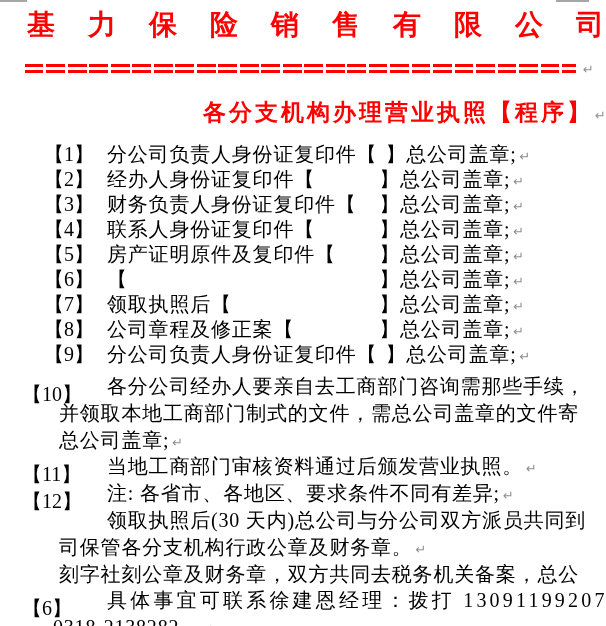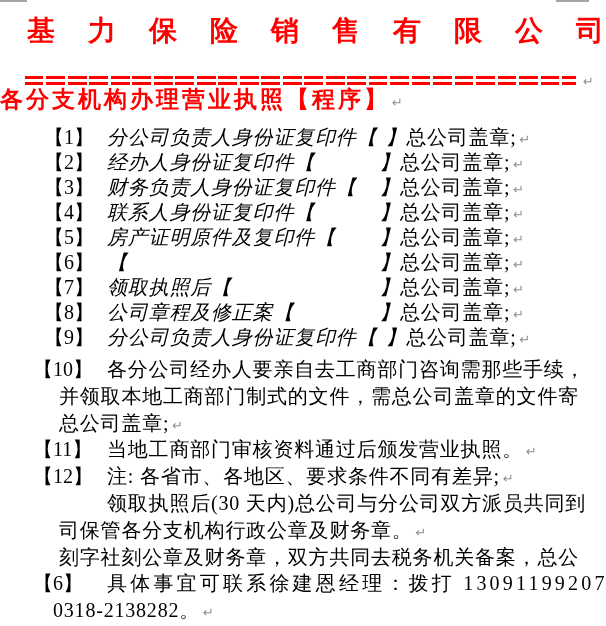--- a/index.html
+++ b/index.html
@@ -14,21 +14,21 @@
   }
   .cropmark-tl { position: absolute; left: 0; top: 0; width: 27px; height: 2px; background: #a6a6a6; }
   .cropmark-tr { position: absolute; left: 556px; top: 0; width: 33px; height: 2px; background: #a6a6a6; }
 
   .title {
     margin-top: 7px;
     text-align: right;
     color: #ff0000;
     font-weight: bold;
     font-size: 28px;
-    line-height: 48px;
+    line-height: 36px;
     letter-spacing: 13px;
     white-space: nowrap;
     margin-left: 27px;
   }
   .mark {
     font-family: "DejaVu Sans", sans-serif;
     font-weight: normal;
     color: #8f8f8f;
     font-size: 13px;
     letter-spacing: 0;
@@ -43,57 +43,57 @@
     height: 10px;
   }
   .divider .bar {
     height: 3px;
     background: repeating-linear-gradient(90deg, #ff0000 0px, #ff0000 18.5px, rgba(0,0,0,0) 18.5px, rgba(0,0,0,0) 21.5px);
   }
   .divider .bar + .bar { margin-top: 3px; }
   .divider .mark { position: absolute; right: -18px; top: -2px; }
 
   .heading {
-    text-align: left;
+    margin-top: 21px;
+    text-align: right;
     color: #ff0000;
     font-weight: bold;
     font-size: 23px;
-    line-height: 28px;
+    line-height: 36px;
     letter-spacing: 3px;
     white-space: nowrap;
   }
   .heading .mark { margin-left: 2px; }
 
   .list1 { margin-top: 8px; font-size: 20px; letter-spacing: 0.8px; }
   .list1 .row {
     position: relative;
     height: 25px;
     line-height: 25px;
     padding-left: 107px;
     white-space: nowrap;
   }
   .row .num { position: absolute; left: 44px; top: 0; letter-spacing: 0; }
   .bgroup {
     display: inline-flex;
     min-width: 293px;
     align-items: baseline;
     white-space: nowrap;
-    font-style: italic;
   }
   .bgroup .sp { flex: 1 1 auto; min-width: 8px; }
 
   .list2 { margin-top: 6px; font-size: 20px; letter-spacing: 0.8px; }
   .list2 .row, .list2 .cont {
     position: relative;
     height: 26.8px;
     line-height: 26.8px;
     white-space: nowrap;
   }
   .list2 .row { padding-left: 107px; }
-  .list2 .row .num { left: 33px; }
+  .list2 .row .num { left: 22px; margin-top: 8px; }
   .list2 .cont { padding-left: 59px; }
   .list2 .cont-tel { padding-left: 53px; }
   .wide-just { letter-spacing: 3.2px; }
 </style>
 </head>
 <body>
 
 <div class="page">
   <div class="cropmark-tl"></div>
   <div class="cropmark-tr"></div>

